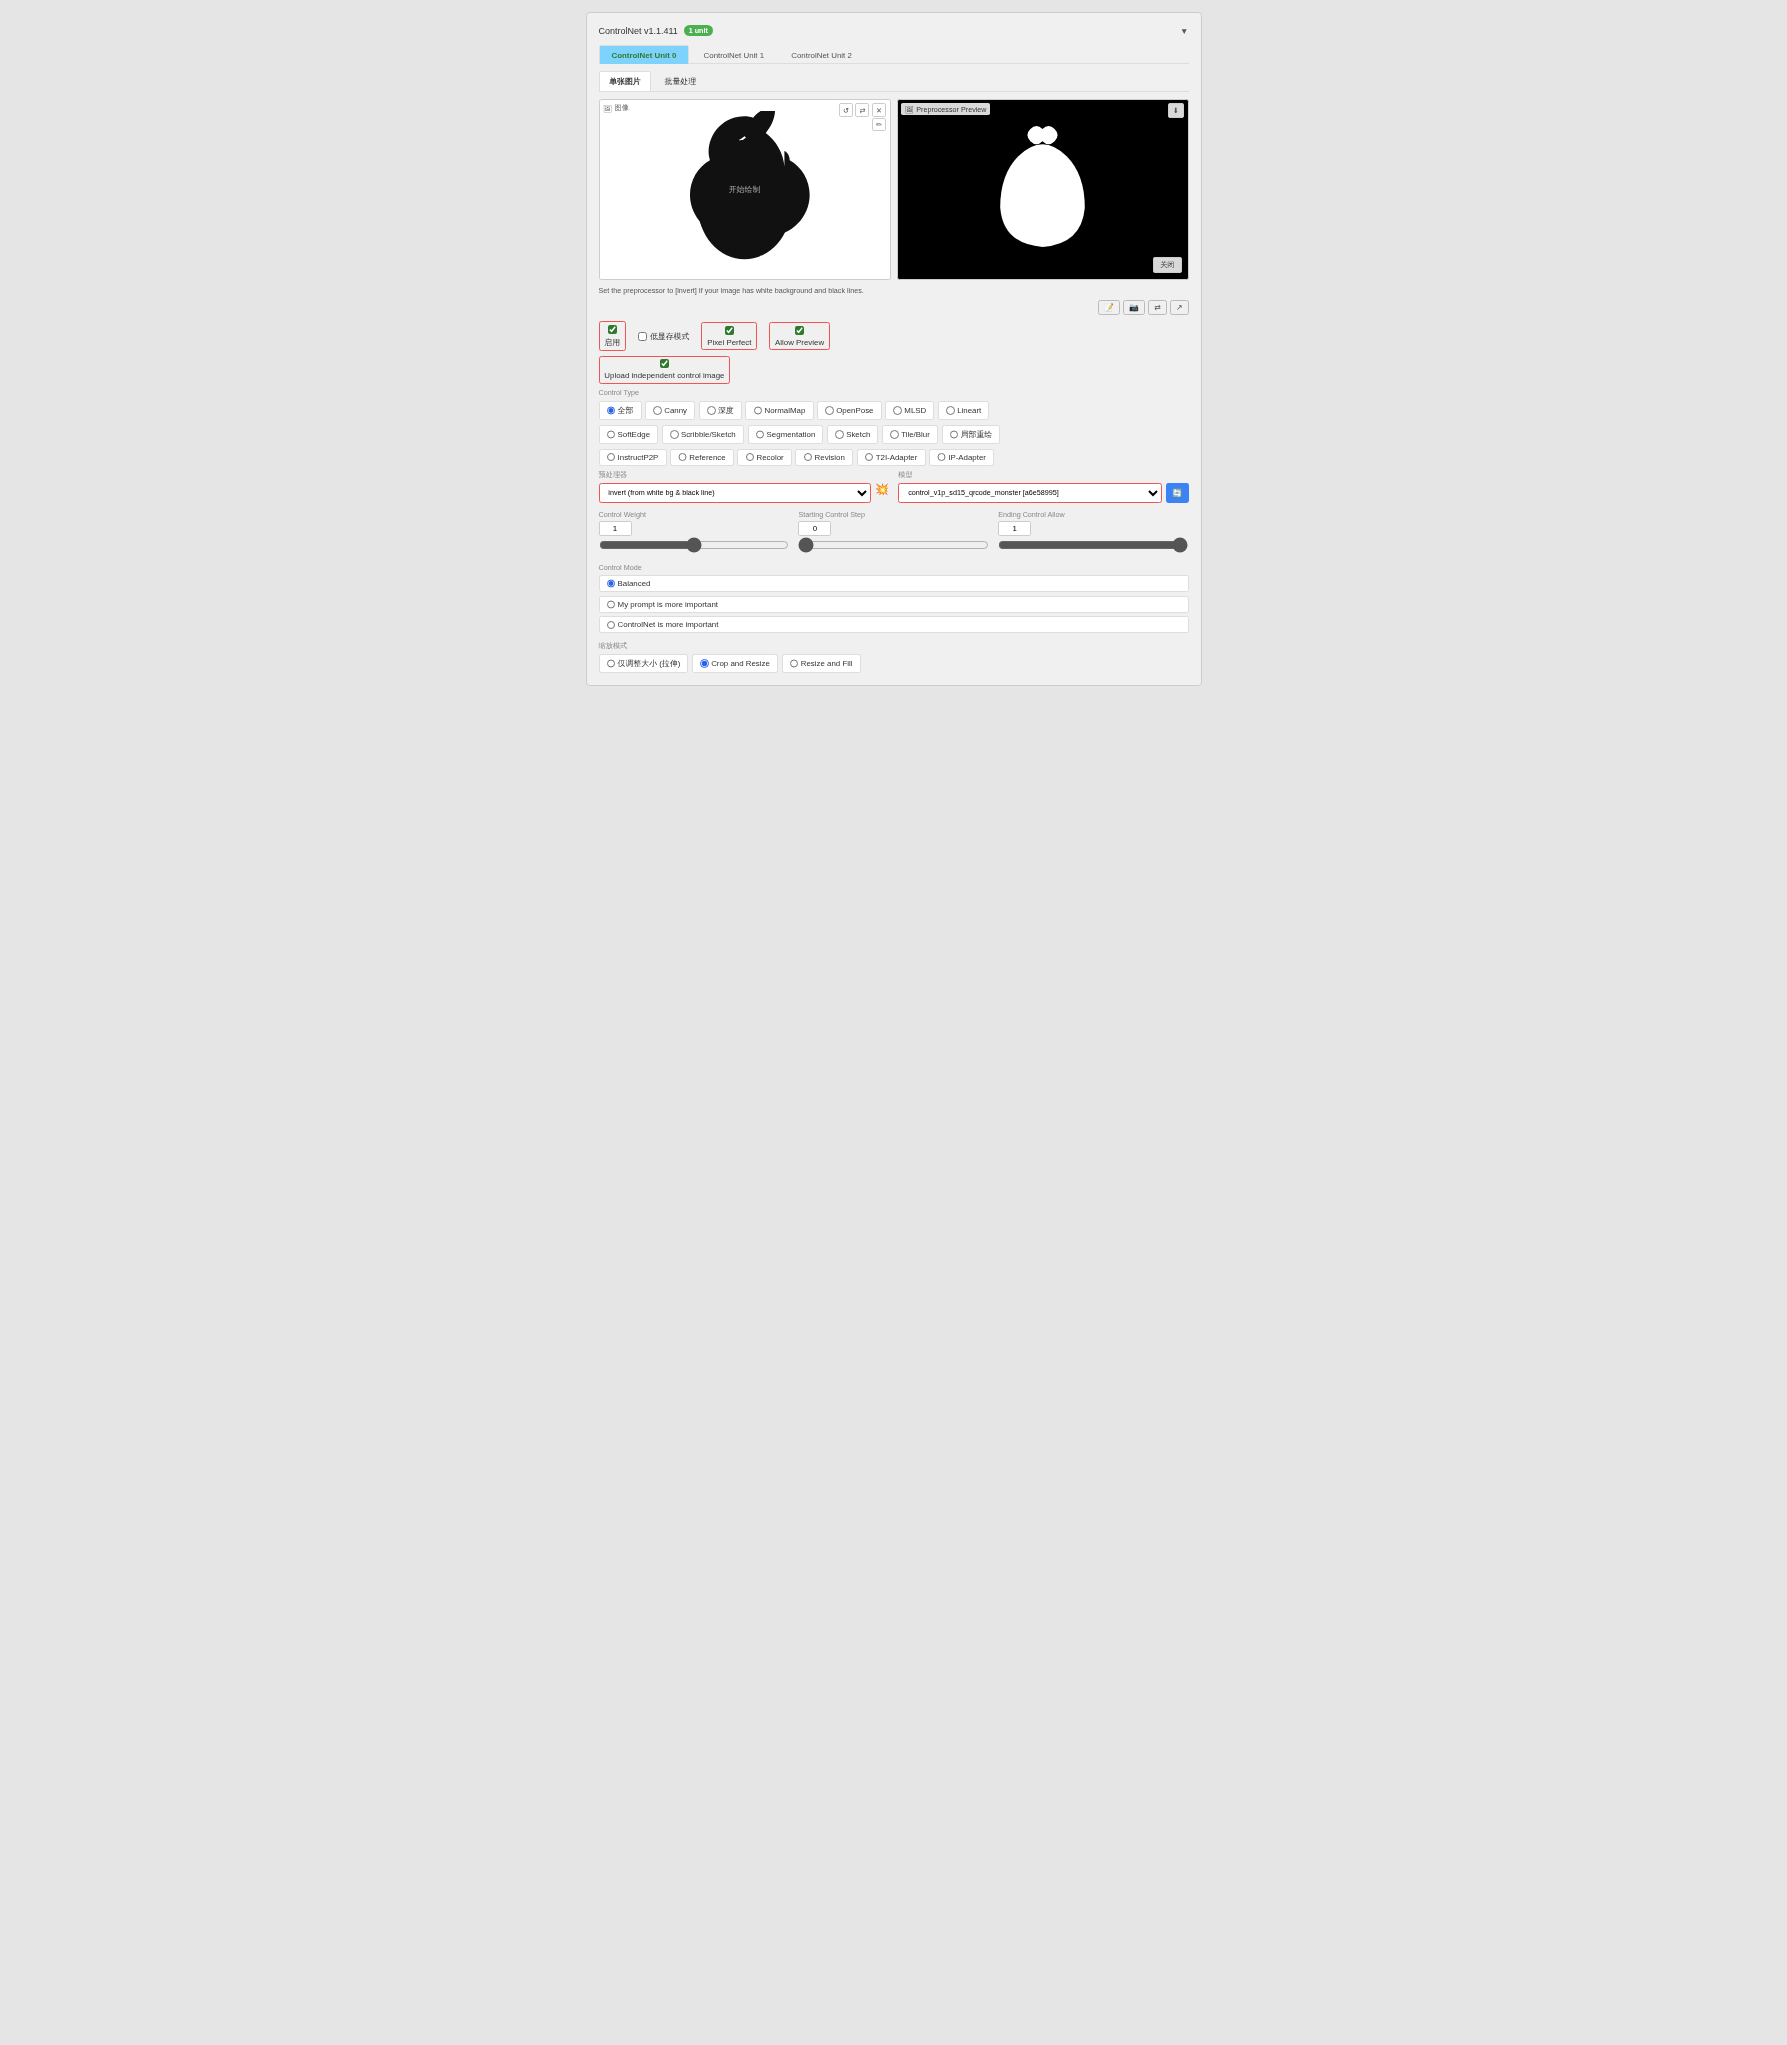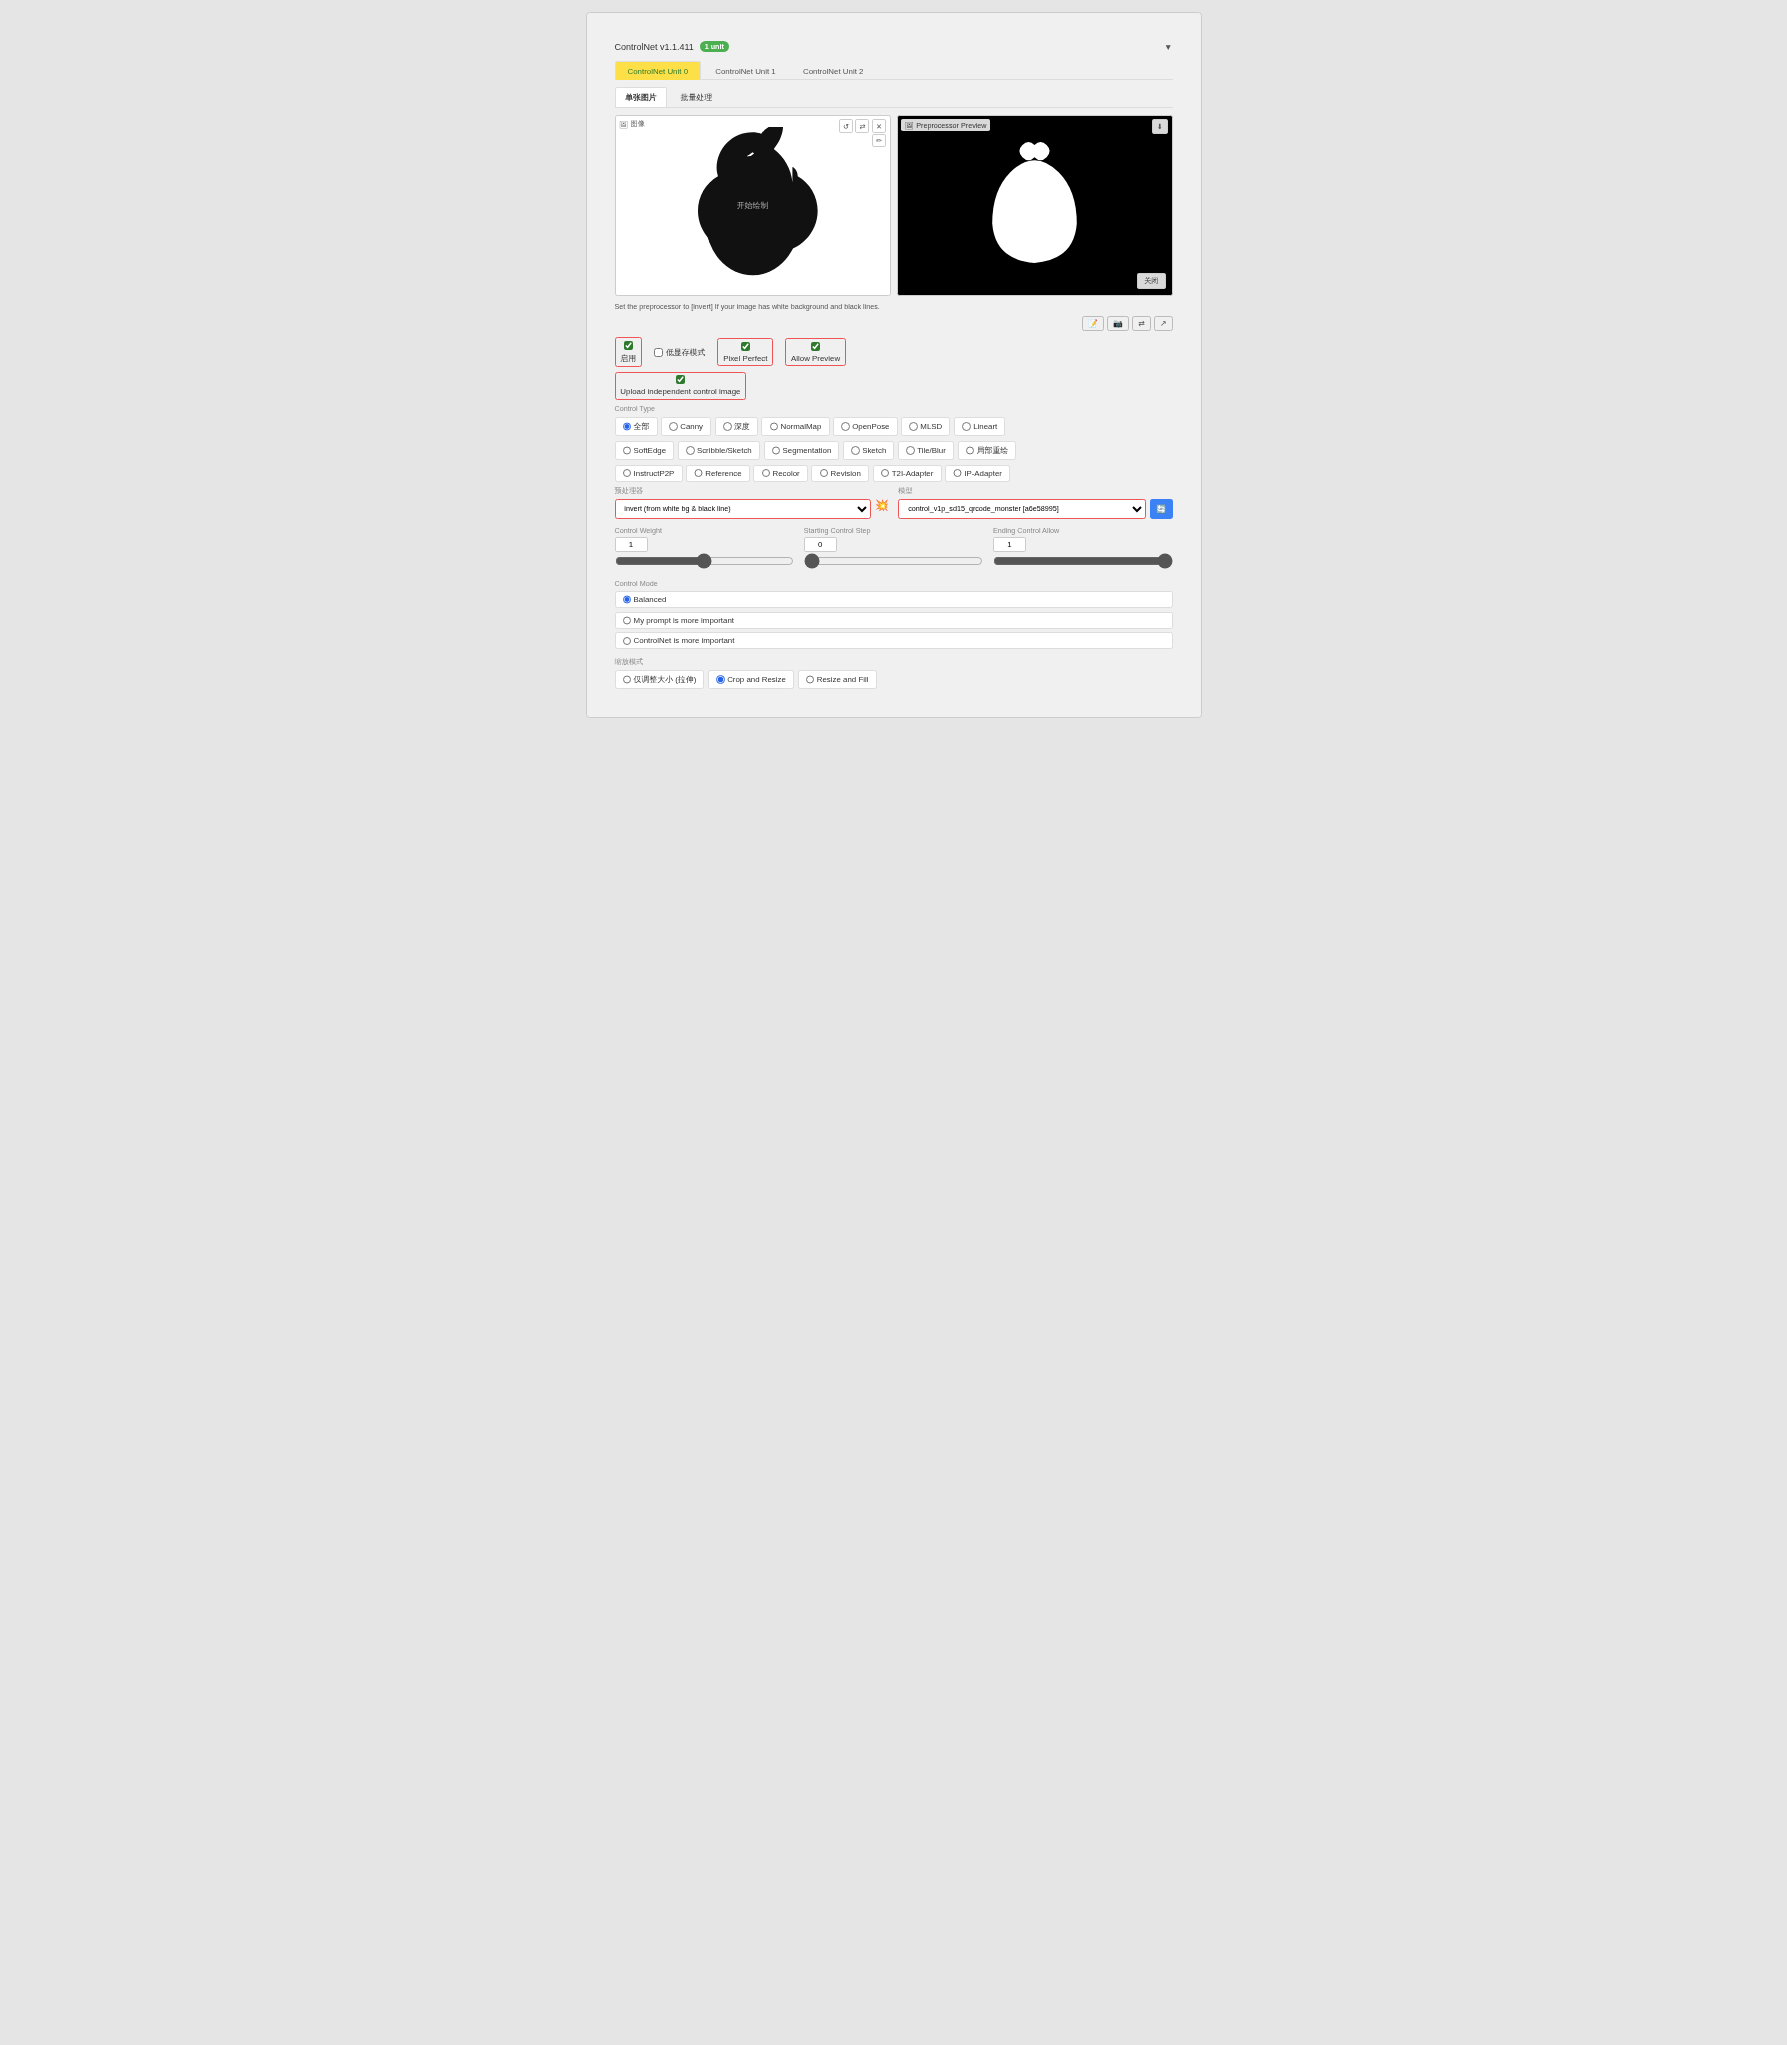--- a/index.html
+++ b/index.html
@@ -11,21 +11,21 @@
       display: flex;
       justify-content: center;
       align-items: flex-start;
       padding: 12px;
     }
     .main-container {
       background: #f0f0f0;
       border: 0.6px solid #ccc;
       border-radius: 3.6px;
       width: 616px;
-      padding: 28px;
+      padding: 12px;
     }
     .header-row {
       display: flex;
       align-items: center;
       justify-content: space-between;
       margin-bottom: 7.2px;
     }
     .header-left {
       display: flex;
       align-items: center;
@@ -65,23 +65,23 @@
       border-bottom: none;
       border-radius: 2.4px 2.4px 0 0;
       font-size: 7.9px;
       color: #555;
       background: transparent;
       position: relative;
       bottom: -1.2px;
     }
     .tab.active {
       color: #2d7a2d;
-      font-weight: 400;
+      font-weight: 700;
       border-color: #ddd;
-      background: #fde047;
+      background: #7dd3fc;
       border-bottom-color: #f0f0f0;
     }
     
     .inner-tabs {
       display: flex;
       border-bottom: 0.6px solid #ddd;
       margin-bottom: 7.2px;
       gap: 2.4px;
     }
     .inner-tab {

